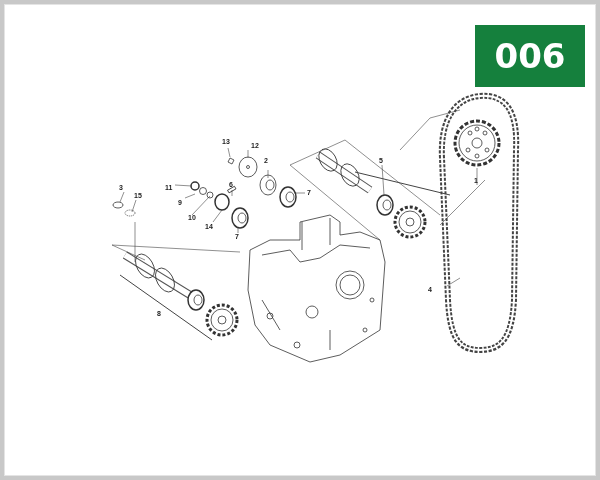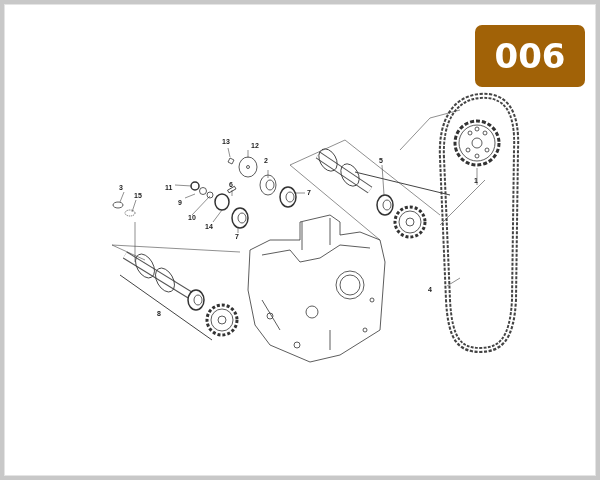--- a/index.html
+++ b/index.html
@@ -155,13 +155,13 @@
     <text class="lbl" x="178" y="205">9</text>
     <text class="lbl" x="188" y="220">10</text>
     <text class="lbl" x="165" y="190">11</text>
     <text class="lbl" x="251" y="148">12</text>
     <text class="lbl" x="222" y="144">13</text>
     <text class="lbl" x="205" y="229">14</text>
     <text class="lbl" x="134" y="198">15</text>
   </g>
 </svg>
 
-<div class="badge" style="background: #a16207; color: rgb(255, 255, 255); border-radius: 7px;">006</div>
+<div class="badge" style="background: #15803d; color: rgb(255, 255, 255);">006</div>
 
 </body></html>

